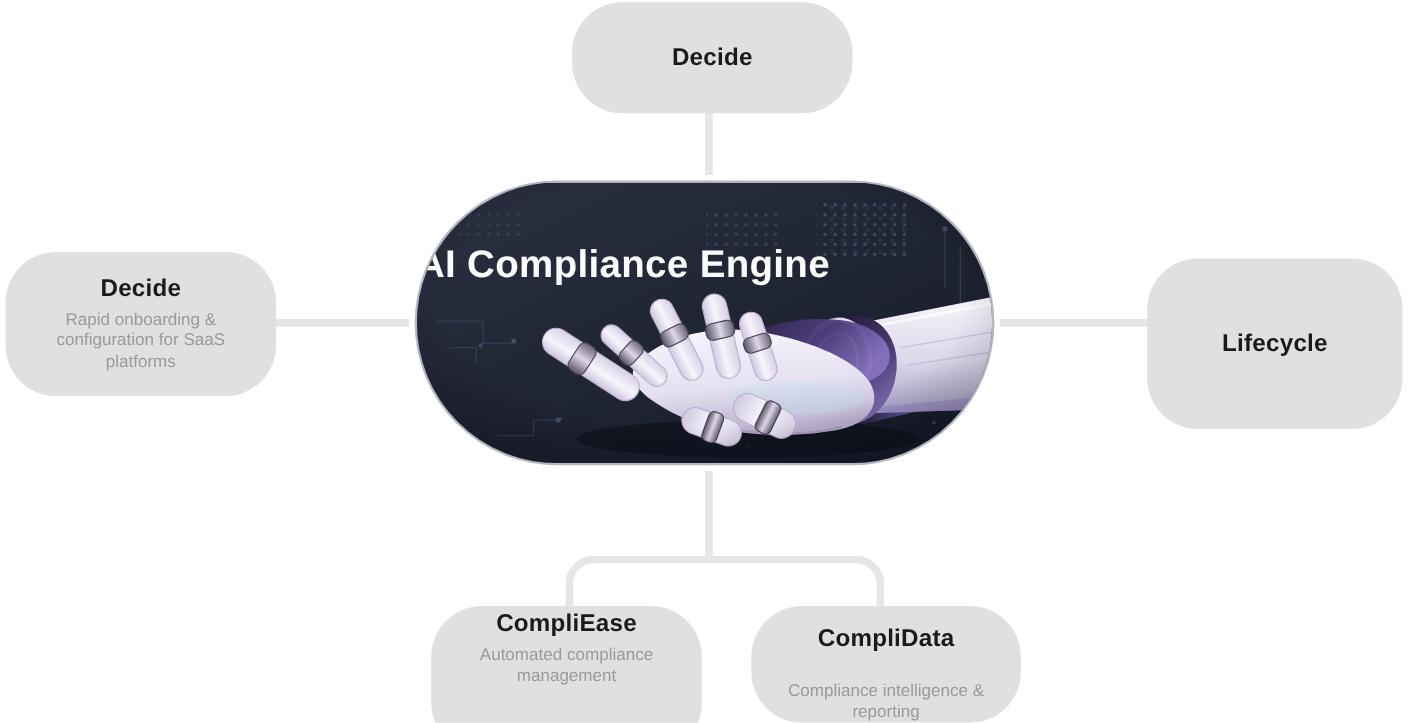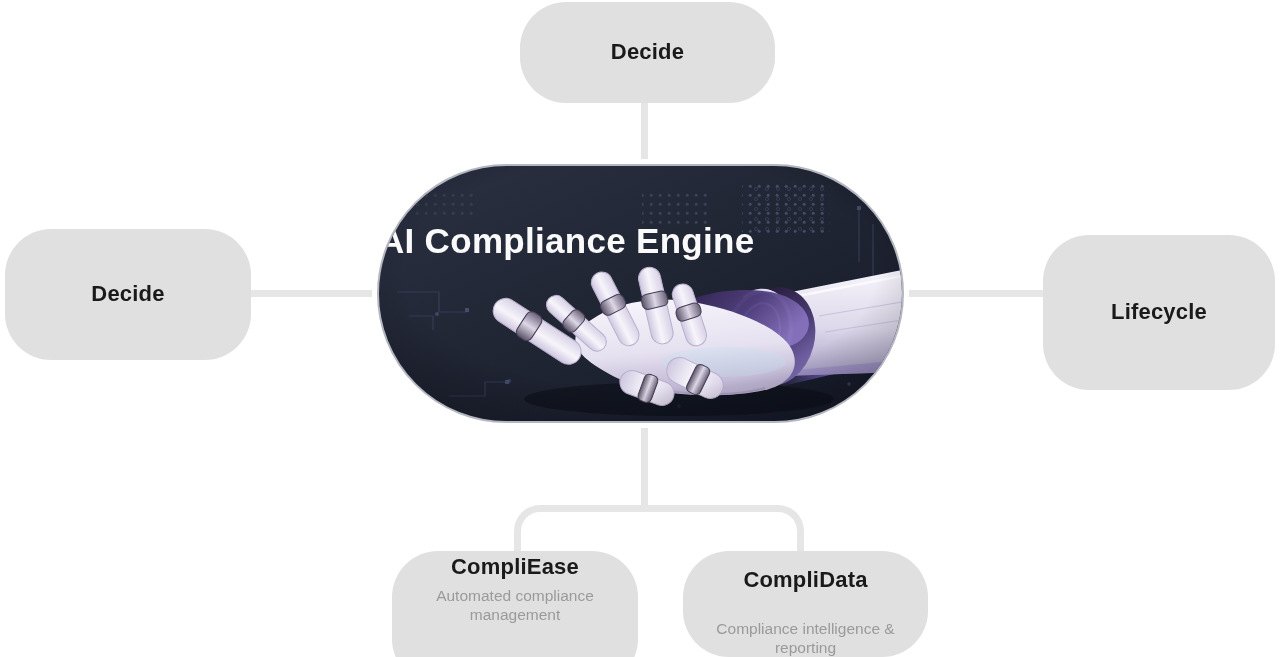--- a/index.html
+++ b/index.html
@@ -73,20 +73,21 @@
   <div class="connector" id="line-right"></div>
   <div class="connector" id="line-stem"></div>
   <div id="branch"></div>
 
   <div class="node" id="node-decide">
     <div class="node-title">Decide</div>
   </div>
 
   <div class="node" id="node-onboard">
     <div class="node-title">Decide</div>
+    <div class="node-subtitle">Rapid onboarding &amp; configuration for SaaS platforms</div>
   </div>
 
   <div class="node" id="node-lifecycle">
     <div class="node-title">Lifecycle</div>
   </div>
 
   <div class="node" id="node-compliease">
     <div class="node-title">CompliEase</div>
     <div class="node-subtitle">Automated compliance management</div>
   </div>

